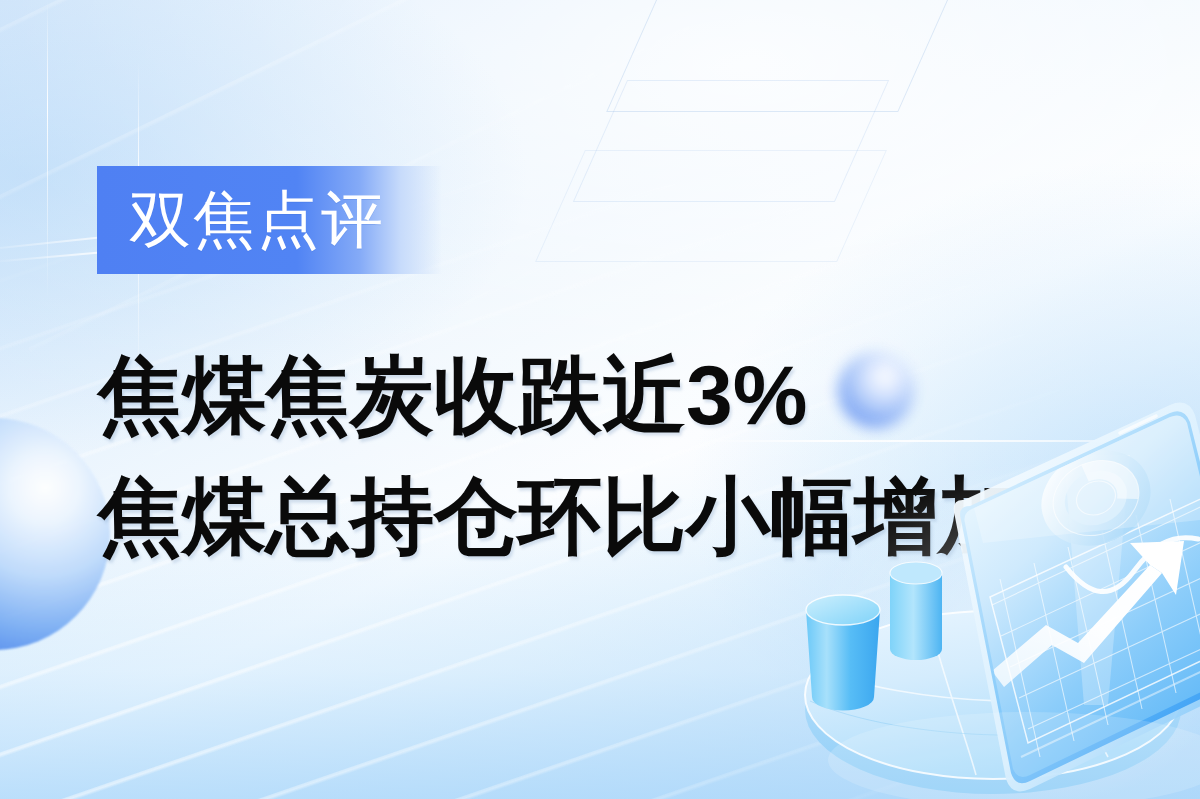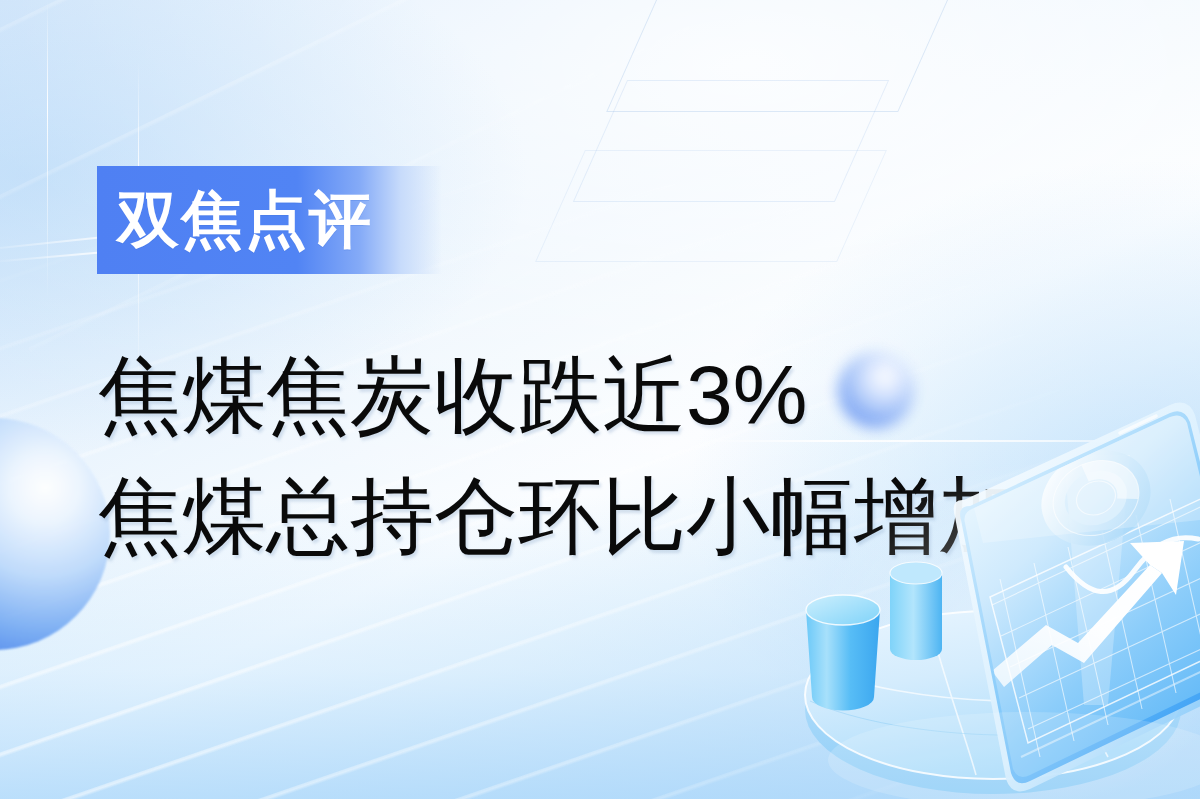--- a/index.html
+++ b/index.html
@@ -130,38 +130,38 @@
     position: absolute;
     left: 97px; top: 166px;
     width: 345px; height: 108px;
     background: linear-gradient(to right, #4f80f3 0%, #5184f4 58%, #84aaf7 76%, #c7dbfb 88%, rgba(222,235,253,0) 100%);
     display: flex;
     align-items: center;
   }
   .badge-text {
     color: #ffffff;
     font-size: 62px;
-    font-weight: 700;
+    font-weight: 400;
     letter-spacing: 2px;
-    padding-left: 20px;
+    padding-left: 32px;
     line-height: 1;
     white-space: nowrap;
     text-shadow: 0 1px 0 rgba(60,110,210,.25);
   }
 
   
   .headline {
     position: absolute;
     left: 98px; top: 335px;
     width: 1000px;
   }
   .headline-line {
     color: #0a0a0a;
     font-size: 84px;
-    font-weight: 400;
+    font-weight: 700;
     line-height: 1.44;
     letter-spacing: 0px;
     white-space: nowrap;
     text-shadow: 2px 3px 3px rgba(120,150,190,0.28);
   }
 
   
   .illus {
     position:absolute;
     right: -8px; bottom: -6px;

